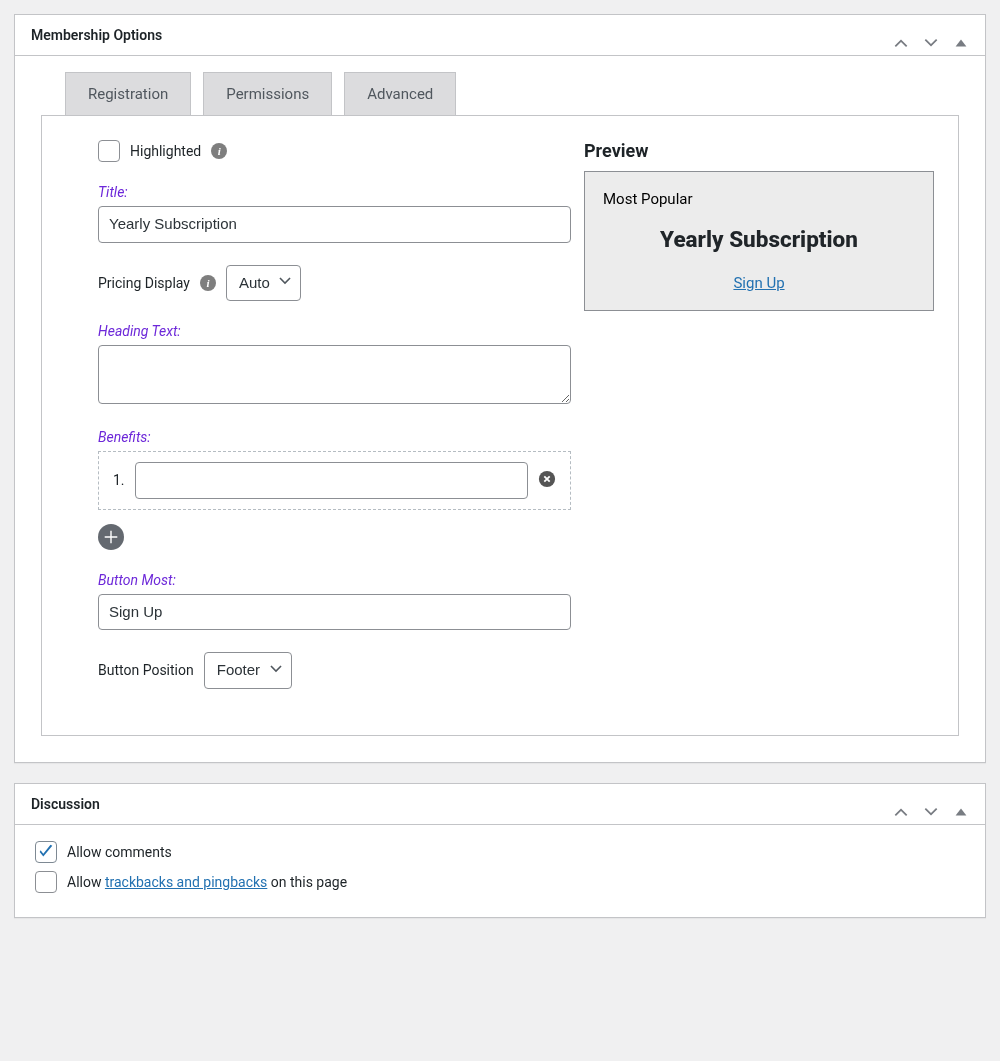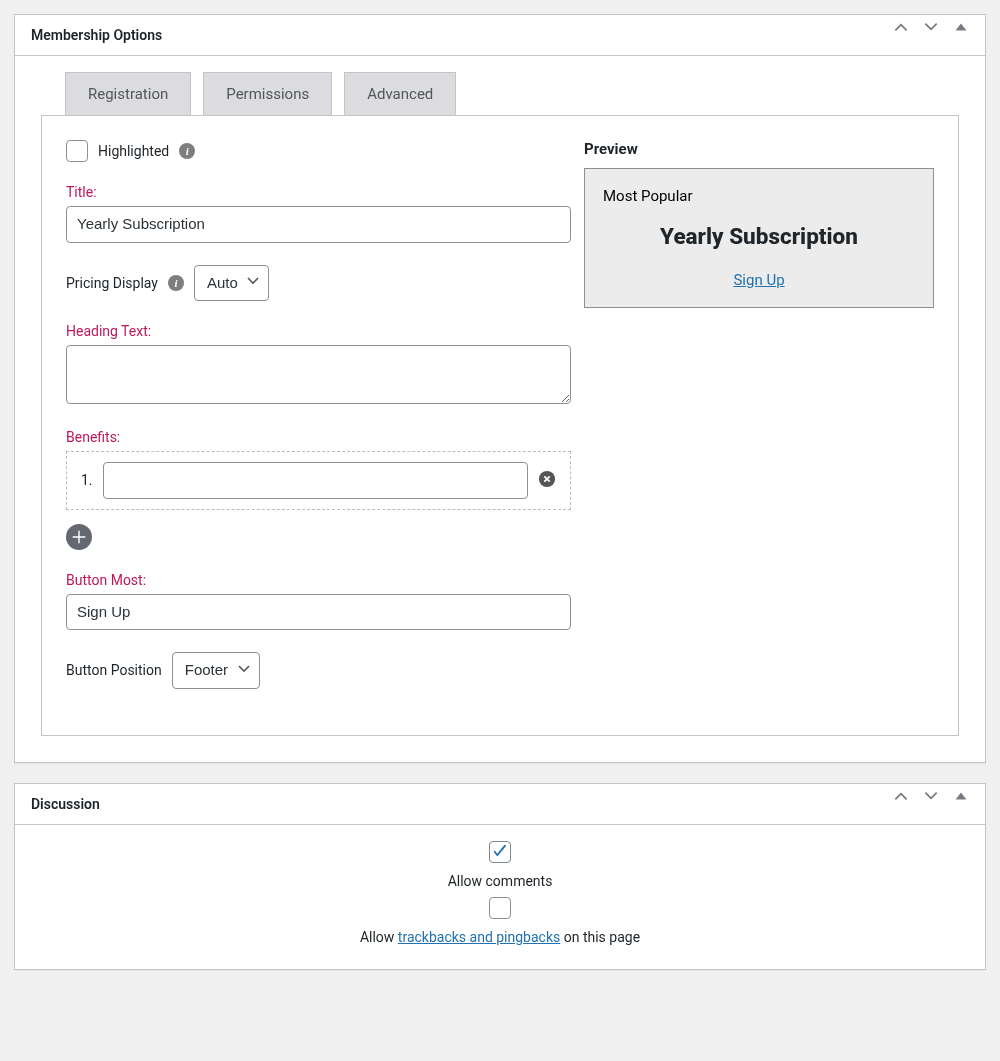--- a/index.html
+++ b/index.html
@@ -12,21 +12,21 @@
     }
     .postbox {
       background: #fff;
       border: 1px solid #c3c4c7;
       box-shadow: 0 1px 1px rgba(0,0,0,0.04);
       margin-bottom: 20px;
     }
     .postbox-header {
       display: flex;
       justify-content: space-between;
-      align-items: flex-start;
+      align-items: flex-end;
       border-bottom: 1px solid #c3c4c7;
       padding: 0;
     }
     .postbox-header h2 {
       font-size: 14px;
       font-weight: 600;
       padding: 12px 16px;
       color: #1d2327;
     }
     .handle-actions {
@@ -77,20 +77,21 @@
     .tab-content-wrap {
       border: 1px solid #c3c4c7;
       background: #fff;
       padding: 24px;
       position: relative;
       z-index: 1;
     }
     .two-col {
       display: flex;
       gap: 13px;
+      margin-left: 32px;
     }
     .col-left {
       flex: 1.1;
       min-width: 0;
     }
     .col-right {
       flex: 0 0 350px;
     }
     .field-row {
       margin-bottom: 22px;
@@ -101,21 +102,22 @@
       gap: 10px;
     }
     .label-inline {
       font-size: 14px;
       color: #1d2327;
     }
     .field-label {
       display: block;
       font-size: 14px;
       margin-bottom: 6px;
-      color: #be185d;
+      color: #6d28d9;
+      font-style: italic;
     }
     .mpcs-checkbox {
       width: 22px;
       height: 22px;
       border: 1px solid #8c8f94;
       border-radius: 4px;
       background: #fff;
       display: inline-flex;
       align-items: center;
       justify-content: center;
@@ -198,21 +200,21 @@
       height: 26px;
       border-radius: 50%;
       background: #646970;
       display: inline-flex;
       align-items: center;
       justify-content: center;
     }
     .benefit-add-circle svg { width: 14px; height: 14px; fill: #fff; }
     
     .preview-header {
-      font-size: 15px;
+      font-size: 18px;
       font-weight: 700;
       margin-bottom: 10px;
       color: #1d2327;
     }
     .preview-box {
       border: 1px solid #8c8f94;
       background: #ececec;
       padding: 18px;
     }
     .preview-top {
@@ -238,21 +240,20 @@
     
     .discussion-inside {
       padding: 16px 20px;
     }
     .check-line {
       display: flex;
       align-items: center;
       gap: 10px;
       font-size: 14px;
       margin-bottom: 8px;
-      flex-direction: column;
     }
     .check-line a {
       color: #2271b1;
       text-decoration: underline;
     }
   </style>
 </head>
 <body>
 
 <div class="postbox">

